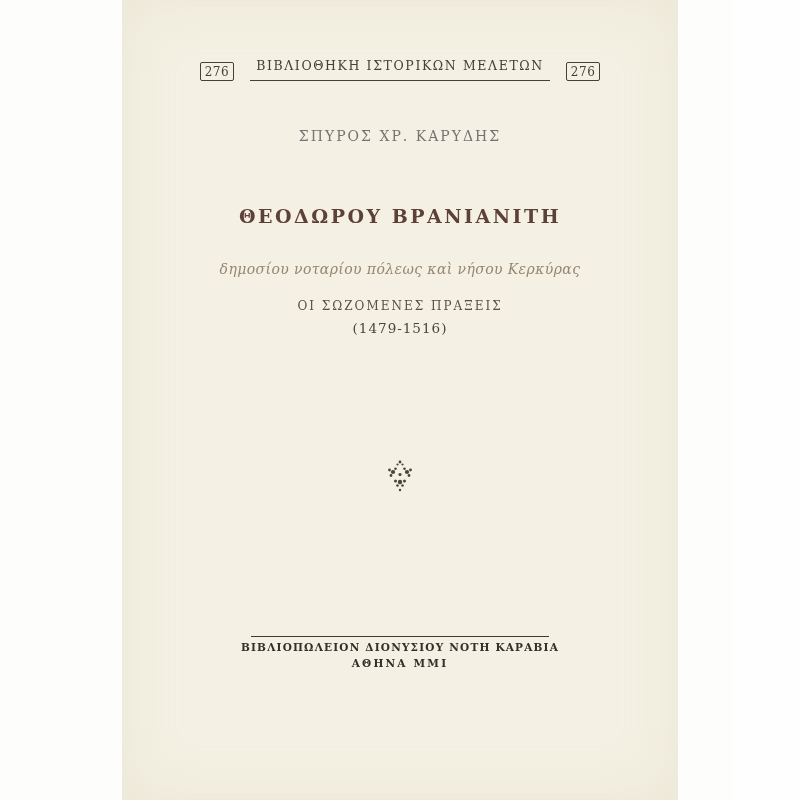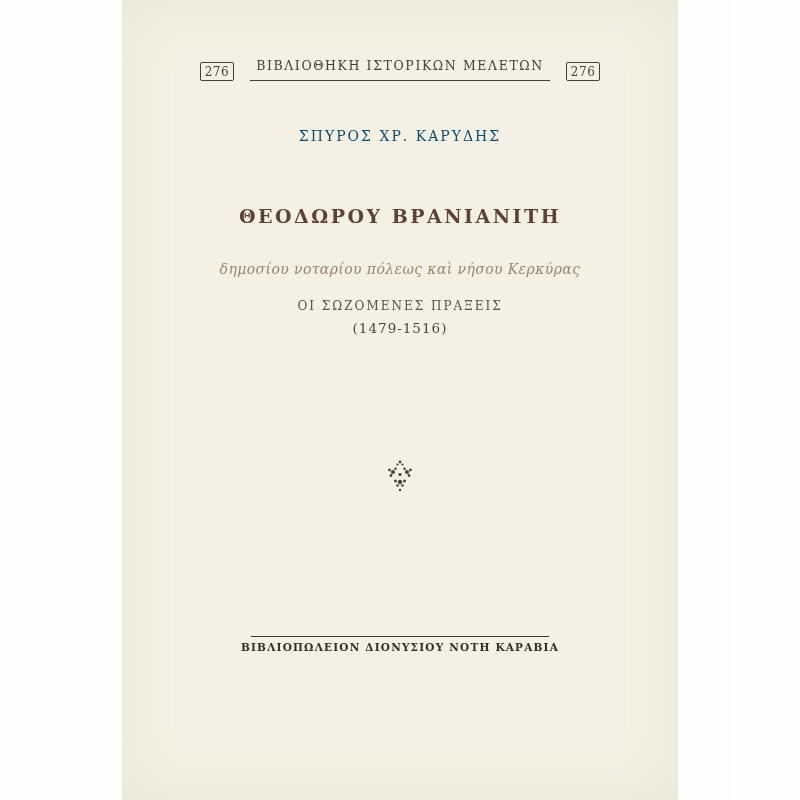--- a/index.html
+++ b/index.html
@@ -56,21 +56,21 @@
     padding: 0 6px 5px 6px;
     margin: 0 16px;
     border-bottom: 1.5px solid #44403a;
     line-height: 1.4;
     white-space: nowrap;
   }
   .author {
     top: 128px;
     font-size: 14px;
     letter-spacing: 2px;
-    color: #0c4a6e;
+    color: #737373;
   }
   .title {
     top: 205px;
     font-size: 19px;
     font-weight: bold;
     letter-spacing: 2.5px;
     color: #5d4038;
   }
   .subtitle-italic {
     top: 261px;
@@ -170,15 +170,16 @@
 
           <circle cx="17" cy="32" r="1.2"></circle>
         </g>
       </svg>
     </div>
 
     <div class="footer-rule"></div>
 
     <div class="center-line publisher">ΒΙΒΛΙΟΠΩΛΕΙΟΝ ΔΙΟΝΥΣΙΟΥ ΝΟΤΗ ΚΑΡΑΒΙΑ</div>
 
+    <div class="center-line place-year">ΑΘΗΝΑ ΜΜΙ</div>
 
   </div>
 </div>
 
 </body></html>

